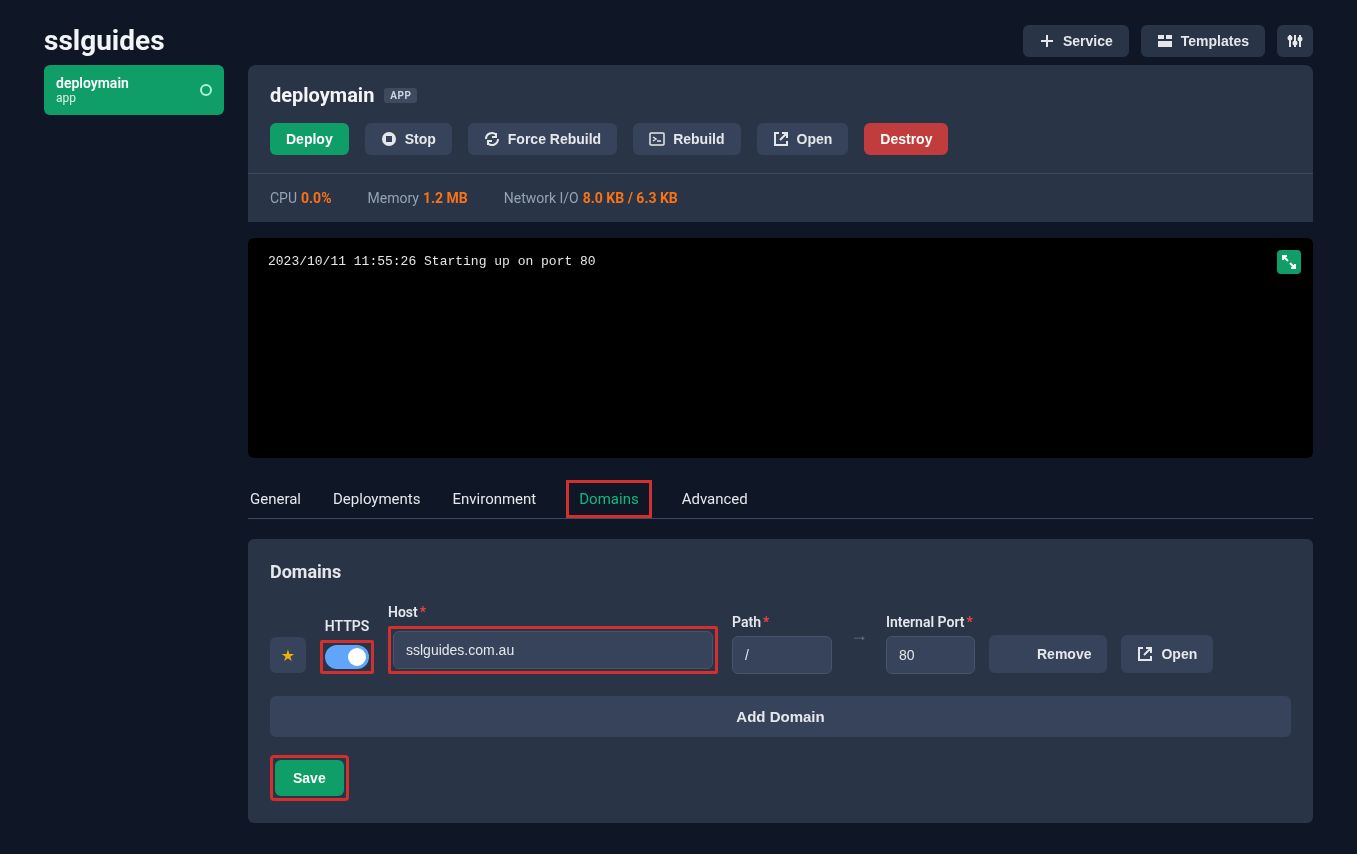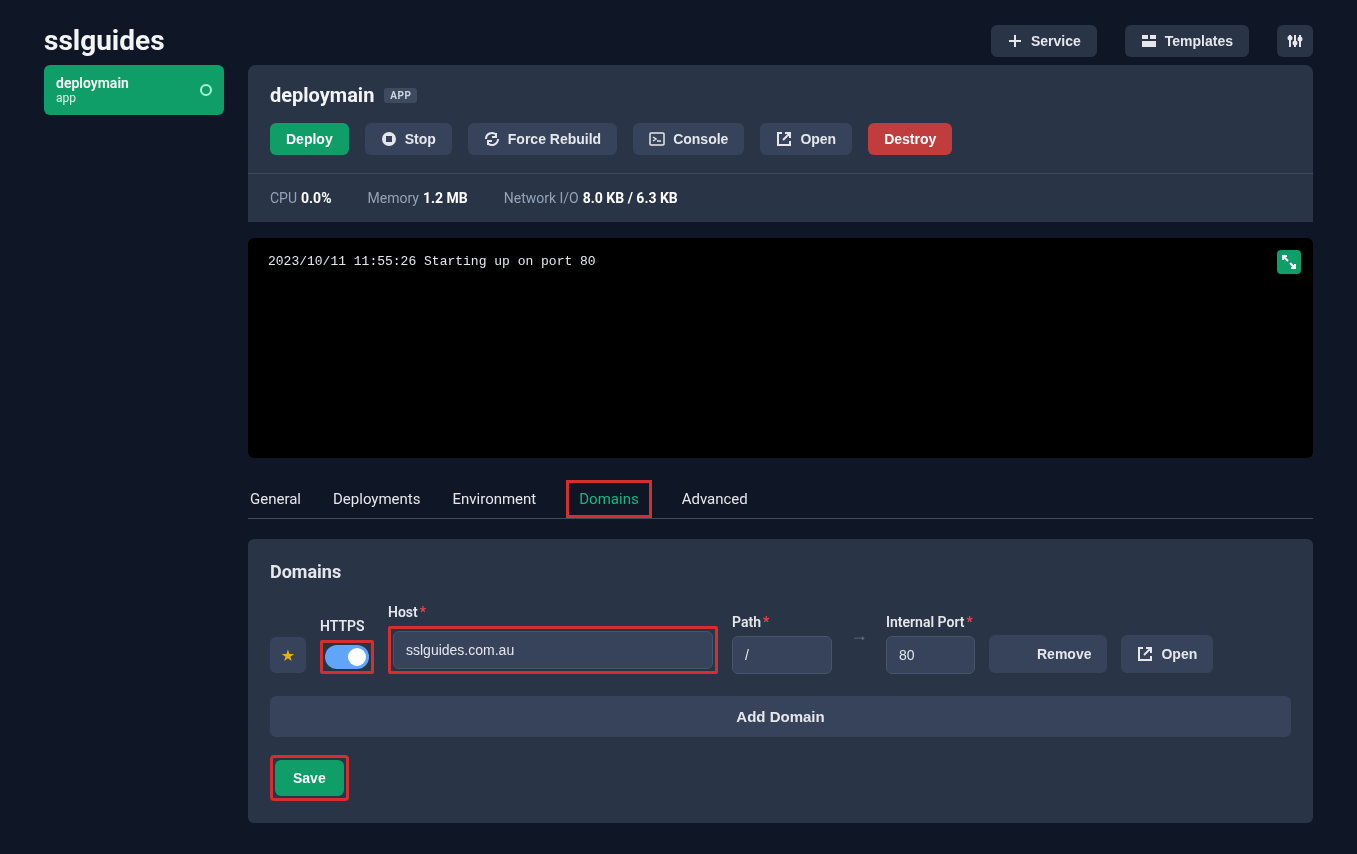--- a/index.html
+++ b/index.html
@@ -8,21 +8,21 @@
     color: #e5e7eb;
     font-family: -apple-system, BlinkMacSystemFont, "Segoe UI", Roboto, sans-serif;
     font-size: 14px;
     width: 1357px;
     height: 854px;
     overflow: hidden;
   }
   .page { padding: 24px 44px; }
   .header-row { display: flex; justify-content: space-between; align-items: center; margin-bottom: 8px; }
   .title { font-size: 28px; font-weight: 700; color: #f3f4f6; }
-  .header-actions { display: flex; gap: 28px; align-items: center; }
+  .header-actions { display: flex; gap: 12px; align-items: center; }
   .btn {
     display: inline-flex; align-items: center; gap: 8px;
     padding: 8px 16px; border-radius: 6px; border: none;
     font-size: 14px; font-weight: 600; cursor: pointer;
     background: #2a3447; color: #e5e7eb;
   }
   .btn-icon-only { padding: 8px 10px; }
   .btn-green { background: #0f9e67; color: #fff; }
   .btn-red { background: #c13c3c; color: #fff; }
   .icon { display: inline-flex; width: 16px; height: 16px; }
@@ -53,21 +53,21 @@
   }
   .action-row { display: flex; gap: 16px; }
   .btn-dark { background: #36435b; }
 
   .stats-bar {
     background: #2a3447; padding: 16px 22px;
     border-top: 1px solid #3d4a5f;
     display: flex; gap: 36px; font-size: 14px;
   }
   .stat-label { color: #94a3b8; }
-  .stat-value { color: #ffffff; font-weight: 700; margin-left: 4px; margin-top: 42px; }
+  .stat-value { color: #f97316; font-weight: 700; margin-left: 4px; margin-top: 42px; }
 
   .console-panel {
     background: #000; border-radius: 6px; margin-top: 16px;
     padding: 16px 20px; height: 220px; position: relative;
     font-family: "Courier New", monospace; font-size: 13px; color: #e5e7eb;
   }
   .expand-btn {
     position: absolute; top: 12px; right: 12px;
     width: 24px; height: 24px; background: #0f9e67; border-radius: 4px;
     display: flex; align-items: center; justify-content: center; cursor: pointer;
@@ -197,21 +197,21 @@
               </span>
             <span>Force Rebuild</span>
           </button>
           <button class="btn btn-dark">
             <span class="icon">
                 <svg viewBox="0 0 16 16" fill="currentColor">
                   <rect x="1" y="2" width="14" height="12" rx="1" fill="none" stroke="currentColor" stroke-width="1.5"></rect>
                   <path d="M4 6l3 2-3 2M8 10h4" stroke="currentColor" stroke-width="1.5" fill="none"></path>
                 </svg>
               </span>
-            <span>Console</span>
+            <span>Rebuild</span>
           </button>
           <button class="btn btn-dark">
             <span class="icon">
                 <svg viewBox="0 0 16 16" fill="none" stroke="currentColor" stroke-width="2">
                   <path d="M6 2H2v12h12v-4M9 2h5v5M14 2L7 9"></path>
                 </svg>
               </span>
             <span>Open</span>
           </button>
           <button class="btn btn-red">Destroy</button>
@@ -244,21 +244,21 @@
       </div>
 
       <div class="domains-panel">
         <div class="domains-heading">Domains</div>
 
         <div class="domain-row">
           <div class="star-btn" style="align-self:flex-end; margin-bottom:1px;">
             <span style="color:#eab308; font-size:16px;">★</span>
           </div>
 
-          <div class="field-group" style="">
+          <div class="field-group" style="align-items:center;">
             <div class="field-label">HTTPS</div>
             <div class="highlight-box">
               <div class="toggle">
                 <div class="toggle-knob"></div>
               </div>
             </div>
           </div>
 
           <div class="field-group host-group">
             <div class="field-label"><span>Host</span><span class="req">*</span></div>

